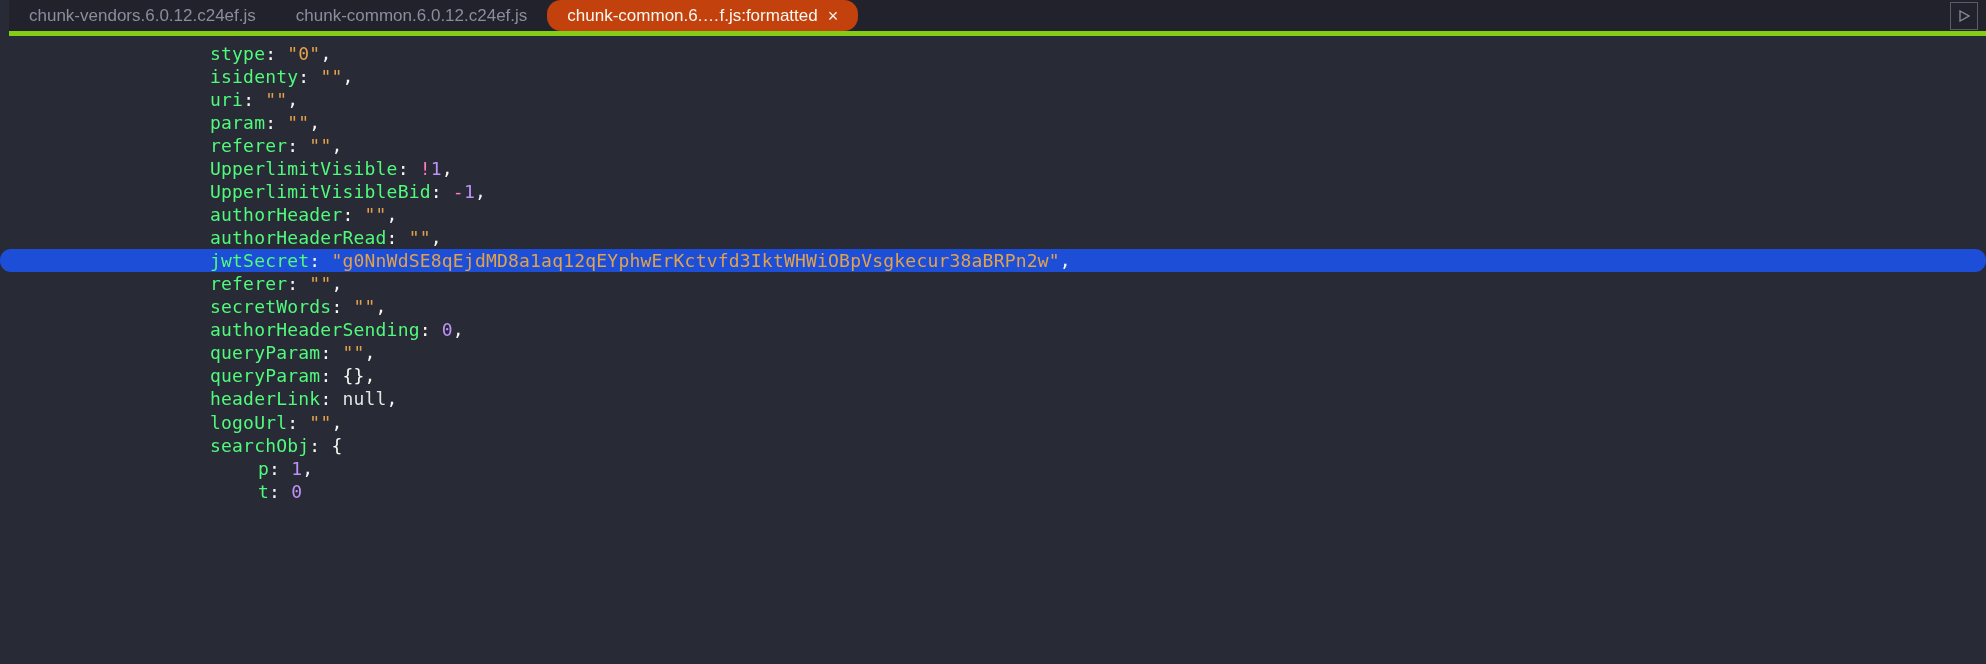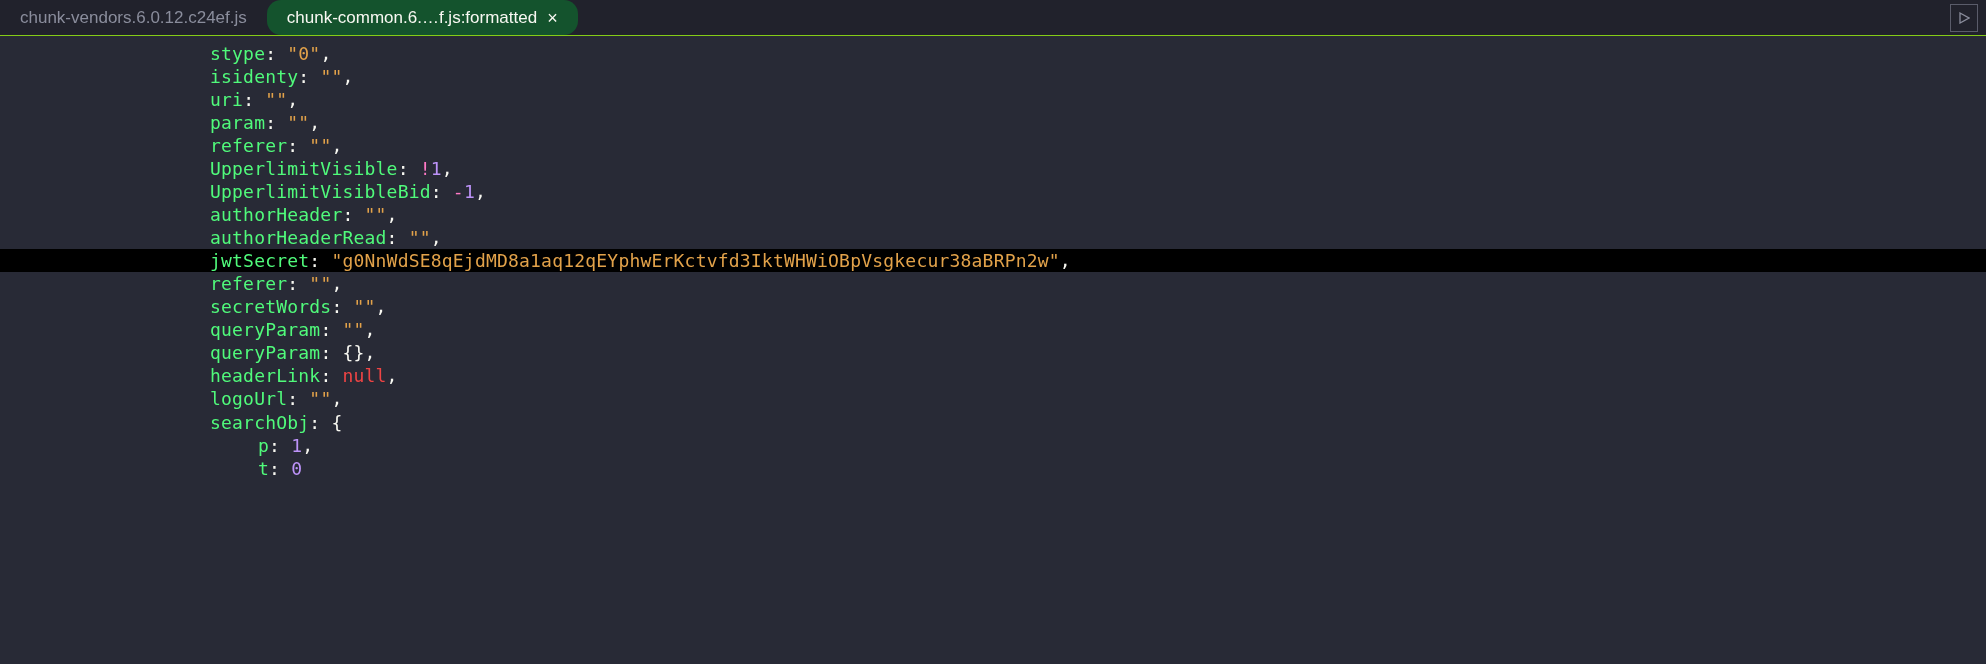--- a/index.html
+++ b/index.html
@@ -10,36 +10,37 @@
       color: #f8f8f2;
       overflow: hidden;
       width: 1986px;
       height: 664px;
     }
     .tab-bar {
       display: flex;
       align-items: center;
       background: #21222c;
       height: 36px;
-      border-bottom: 1px solid #84cc16;
+      border-bottom: 5px solid #84cc16;
       position: relative;
+      margin-left: 9px;
     }
     .tab {
       display: flex;
       align-items: center;
       padding: 0 20px;
       height: 100%;
       color: #8a8d9c;
       font-family: -apple-system, "Helvetica Neue", Arial, sans-serif;
       font-size: 17px;
       cursor: pointer;
       white-space: nowrap;
     }
     .tab.active {
-      background: #14532d;
+      background: #c2410c;
       color: #f8f8f2;
       border-radius: 14px;
     }
     .tab-close {
       margin-left: 10px;
       font-size: 18px;
       line-height: 1;
       color: #f8f8f2;
     }
     .tab-right {
@@ -57,36 +58,40 @@
     .code-area {
       padding-top: 6px;
     }
     .code-line {
       white-space: pre;
       line-height: 1.28;
       padding-left: 210px;
       letter-spacing: 0.2px;
     }
     .code-line.highlight {
-      background: #000000;
+      background: #1d4ed8;
+      border-radius: 11px;
     }
     .code-line.nested { padding-left: 258px; }
     .tok-key { color: #50fa7b; }
     .tok-punc { color: #f8f8f2; }
     .tok-str { color: #e2a24a; }
     .tok-num { color: #bd93f9; }
     .tok-op  { color: #ff79c6; }
-    .tok-null { color: #ef4444; }
+    .tok-null { color: #e5e5e5; }
   </style>
 </head>
 <body>
 
 <div class="tab-bar">
   <div class="tab">
       <span>chunk-vendors.6.0.12.c24ef.js</span>
+    </div>
+  <div class="tab">
+      <span>chunk-common.6.0.12.c24ef.js</span>
     </div>
   <div class="tab active">
     <span>chunk-common.6.…f.js:formatted</span>
     <span class="tab-close">×</span>
   </div>
   <div class="tab-right">
     <svg width="12" height="12" viewBox="0 0 12 12">
         <polygon points="2,1 11,6 2,11" fill="none" stroke="#8a8d9c" stroke-width="1.3"></polygon>
       </svg>
   </div>
@@ -98,20 +103,21 @@
   <div class="code-line"><span class="tok-key">uri</span><span class="tok-punc">: </span><span class="tok-str">""</span><span class="tok-punc">,</span></div>
   <div class="code-line"><span class="tok-key">param</span><span class="tok-punc">: </span><span class="tok-str">""</span><span class="tok-punc">,</span></div>
   <div class="code-line"><span class="tok-key">referer</span><span class="tok-punc">: </span><span class="tok-str">""</span><span class="tok-punc">,</span></div>
   <div class="code-line"><span class="tok-key">UpperlimitVisible</span><span class="tok-punc">: </span><span class="tok-op">!</span><span class="tok-num">1</span><span class="tok-punc">,</span></div>
   <div class="code-line"><span class="tok-key">UpperlimitVisibleBid</span><span class="tok-punc">: </span><span class="tok-op">-</span><span class="tok-num">1</span><span class="tok-punc">,</span></div>
   <div class="code-line"><span class="tok-key">authorHeader</span><span class="tok-punc">: </span><span class="tok-str">""</span><span class="tok-punc">,</span></div>
   <div class="code-line"><span class="tok-key">authorHeaderRead</span><span class="tok-punc">: </span><span class="tok-str">""</span><span class="tok-punc">,</span></div>
   <div class="code-line highlight"><span class="tok-key">jwtSecret</span><span class="tok-punc">: </span><span class="tok-str">"g0NnWdSE8qEjdMD8a1aq12qEYphwErKctvfd3IktWHWiOBpVsgkecur38aBRPn2w"</span><span class="tok-punc">,</span></div>
   <div class="code-line"><span class="tok-key">referer</span><span class="tok-punc">: </span><span class="tok-str">""</span><span class="tok-punc">,</span></div>
   <div class="code-line"><span class="tok-key">secretWords</span><span class="tok-punc">: </span><span class="tok-str">""</span><span class="tok-punc">,</span></div>
+  <div class="code-line"><span class="tok-key">authorHeaderSending</span><span class="tok-punc">: </span><span class="tok-num">0</span><span class="tok-punc">,</span></div>
   <div class="code-line"><span class="tok-key">queryParam</span><span class="tok-punc">: </span><span class="tok-str">""</span><span class="tok-punc">,</span></div>
   <div class="code-line"><span class="tok-key">queryParam</span><span class="tok-punc">: {},</span></div>
   <div class="code-line"><span class="tok-key">headerLink</span><span class="tok-punc">: </span><span class="tok-null">null</span><span class="tok-punc">,</span></div>
   <div class="code-line"><span class="tok-key">logoUrl</span><span class="tok-punc">: </span><span class="tok-str">""</span><span class="tok-punc">,</span></div>
   <div class="code-line"><span class="tok-key">searchObj</span><span class="tok-punc">: {</span></div>
   <div class="code-line nested"><span class="tok-key">p</span><span class="tok-punc">: </span><span class="tok-num">1</span><span class="tok-punc">,</span></div>
   <div class="code-line nested"><span class="tok-key">t</span><span class="tok-punc">: </span><span class="tok-num">0</span></div>
 </div>
 
 </body></html>

